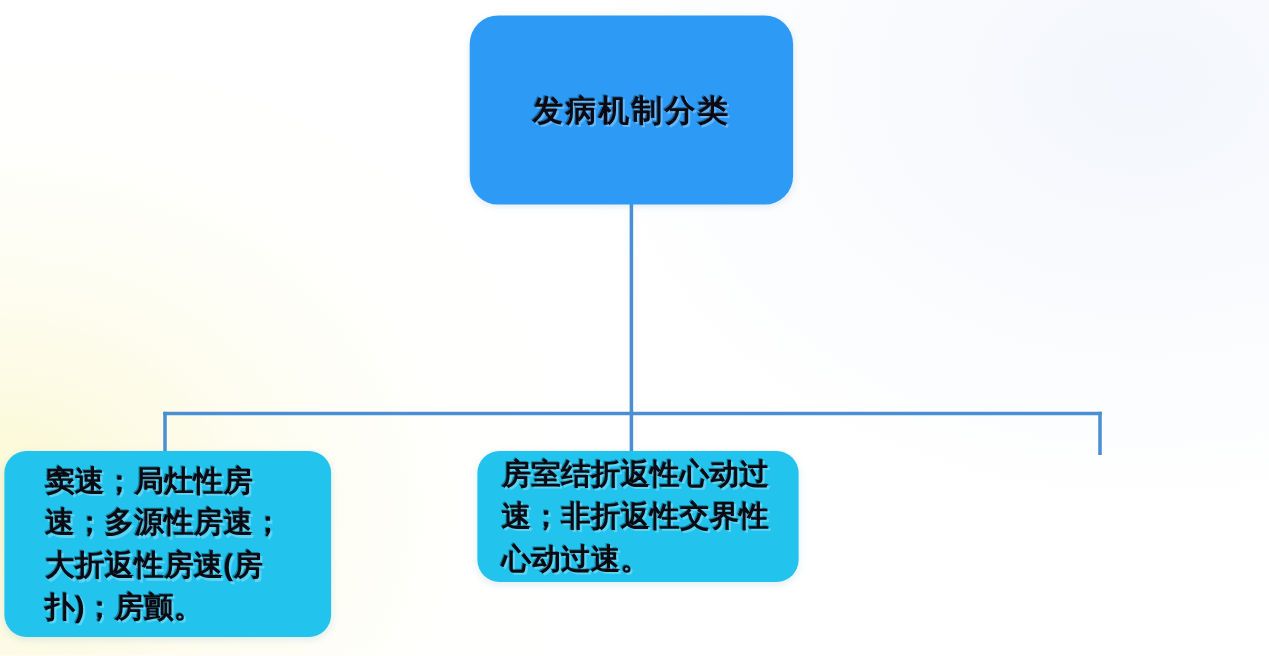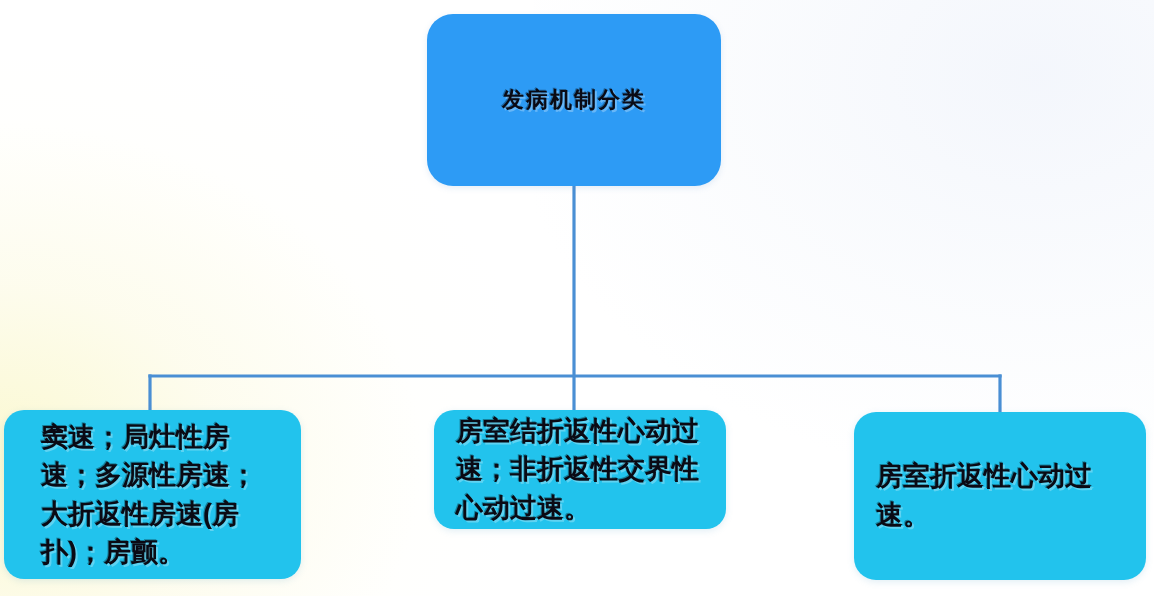--- a/index.html
+++ b/index.html
@@ -79,21 +79,21 @@
     left: 427px;
     top: 14px;
     width: 294px;
     height: 172px;
     background: #2d9bf5;
     border-radius: 26px;
     justify-content: center;
     box-shadow: 0 2px 6px rgba(90,140,200,0.16);
   }
   #node-root .node-label {
-    font-size: 22px;
+    font-size: 28px;
     line-height: 1.25;
     text-align: right;
     letter-spacing: 2px;
   }
 
   
   .leaf {
     background: #22c3ed;
     box-shadow: 0 2px 7px rgba(90,160,200,0.18);
     padding: 0 22px;
@@ -157,17 +157,14 @@
   </div>
 
   <div class="node leaf" id="node-leaf-1">
     <span class="node-label">窦速；局灶性房速；多源性房速；大折返性房速(房扑)；房颤。</span>
   </div>
 
   <div class="node leaf" id="node-leaf-2">
     <span class="node-label">房室结折返性心动过速；非折返性交界性心动过速。</span>
   </div>
 
-  <div class="node leaf" id="node-leaf-3">
-    <span class="node-label">房室折返性心动过速。</span>
-  </div>
 
 </div>
 
 </body></html>

